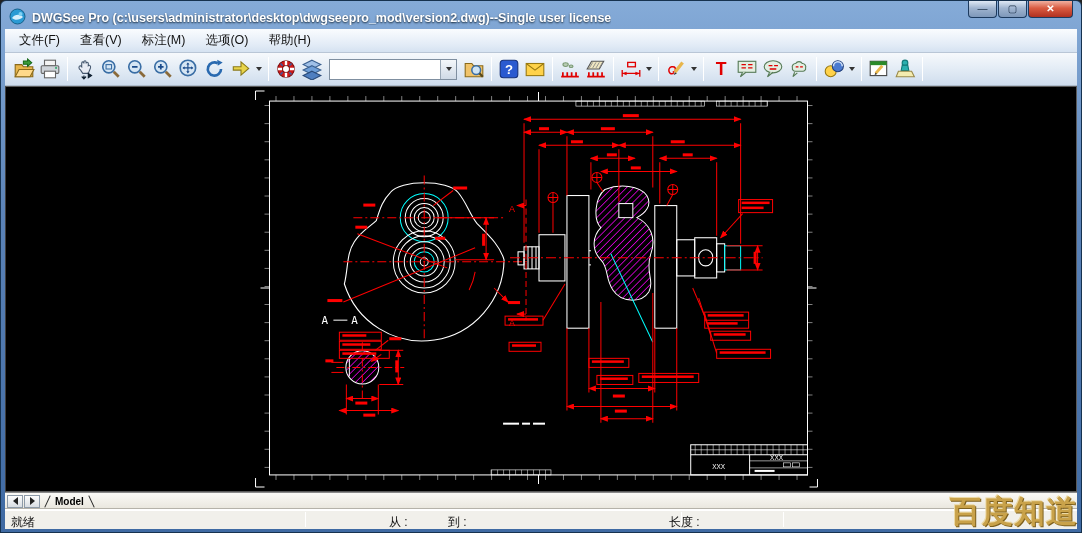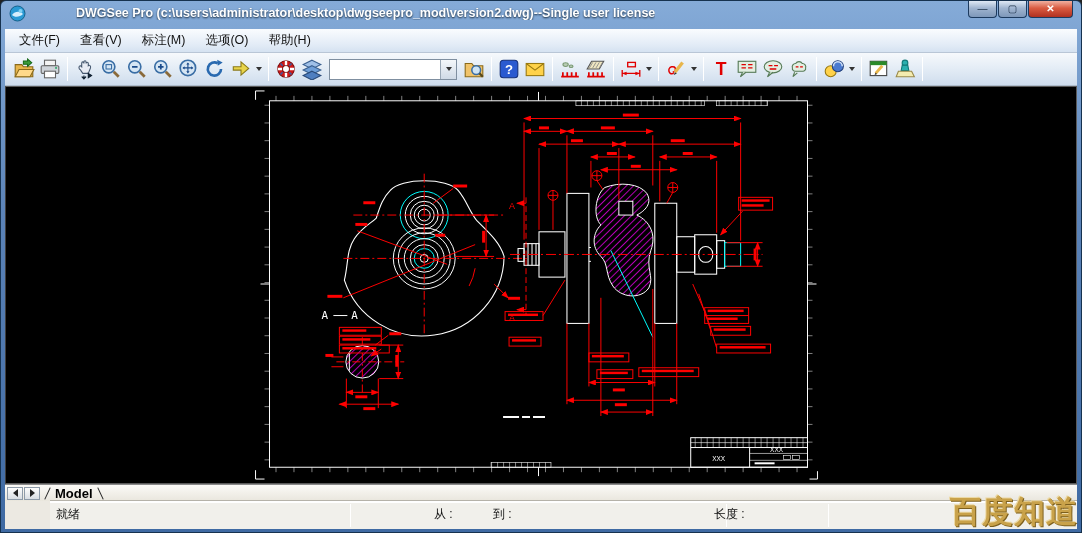--- a/index.html
+++ b/index.html
@@ -4,21 +4,21 @@
 <style>
   html,body{margin:0;padding:0;background:#222;}
   *{box-sizing:border-box;}
   .window{
     position:relative;width:1082px;height:533px;
     font-family:"Liberation Sans",sans-serif;
     background:linear-gradient(#85abd8 0%,#5b83b8 40%,#3f6aa3 100%);
     border:1px solid #16324f;border-radius:6px 6px 0 0;overflow:hidden;
   }
   
-  .titlebar{position:absolute;top:0;left:0;right:0;height:24px;display:flex;align-items:center;padding-left:8px;gap:44px;}
+  .titlebar{position:absolute;top:0;left:0;right:0;height:24px;display:flex;align-items:flex-end;padding-left:8px;}
   .titlebar .app-icon{width:17px;height:17px;margin-right:6px;flex:0 0 auto;}
   .title-text{color:#fff;font-size:12.5px;font-weight:bold;text-shadow:0 1px 2px #123;white-space:nowrap;overflow:hidden;}
   .winbtns{position:absolute;top:0;right:8px;display:flex;}
   .winbtn{width:29px;height:17px;border:1px solid #1c3a5e;border-top:none;border-radius:0 0 4px 4px;
     margin-left:1px;display:flex;align-items:center;justify-content:center;
     background:linear-gradient(#dfe9f5,#9fb4cf 45%,#7e98ba);color:#1b2f47;font-size:10px;line-height:1;}
   .winbtn.close{width:45px;background:linear-gradient(#f0b0a0,#d95b41 45%,#b03020);color:#fff;font-weight:bold;}
   
   .app-body{position:absolute;left:4px;right:4px;top:28px;bottom:3px;display:flex;flex-direction:column;background:#ece9e2;}
   
@@ -43,24 +43,24 @@
   .tabbar{height:17px;background:linear-gradient(#fbfaf7,#e9e6dd);border-top:1px solid #8a8a8a;
     display:flex;align-items:center;padding-left:2px;font-size:11px;}
   .tab-arrow{width:16px;height:13px;border:1px solid #8d9aa8;background:linear-gradient(#fdfdfd,#d8dde2);
     display:flex;align-items:center;justify-content:center;margin-right:1px;}
   .tri-l{width:0;height:0;border-top:4px solid transparent;border-bottom:4px solid transparent;border-right:5px solid #222;}
   .tri-r{width:0;height:0;border-top:4px solid transparent;border-bottom:4px solid transparent;border-left:5px solid #222;}
   .tab-model{display:flex;align-items:center;margin-left:6px;height:100%;}
   .slant{width:1px;height:13px;background:#222;}
   .slant.back{transform:rotate(25deg);margin-right:7px;}
   .slant.fwd{transform:rotate(-25deg);margin-left:7px;}
-  .tab-label{font-weight:bold;color:#000;font-size:13px;}
-  
-  .statusbar{height:28px;background:#f1f0eb;border-top:1px solid #fff;box-shadow:inset 0 1px 0 #fff,0 -1px 0 #b5b2a9;
-    position:relative;font-size:12px;color:#111;margin-left:45px;}
+  .tab-label{font-weight:bold;color:#000;font-size:10px;}
+  
+  .statusbar{height:20px;background:#f1f0eb;border-top:1px solid #fff;box-shadow:inset 0 1px 0 #fff,0 -1px 0 #b5b2a9;
+    position:relative;font-size:12px;color:#111;}
   .statusbar .cell{position:absolute;top:4px;}
   .sb-sep{position:absolute;top:2px;bottom:2px;width:1px;background:#c9c6bd;border-right:1px solid #fff;}
   .watermark{position:absolute;right:3px;bottom:-1px;font-size:31px;font-weight:bold;color:#c9a24a;
     text-shadow:1px 1px 0 #7c5f1d,-1px -1px 0 #ecd9a4;letter-spacing:1px;z-index:50;}
 </style>
 </head>
 <body>
 
 <div class="window">
 

